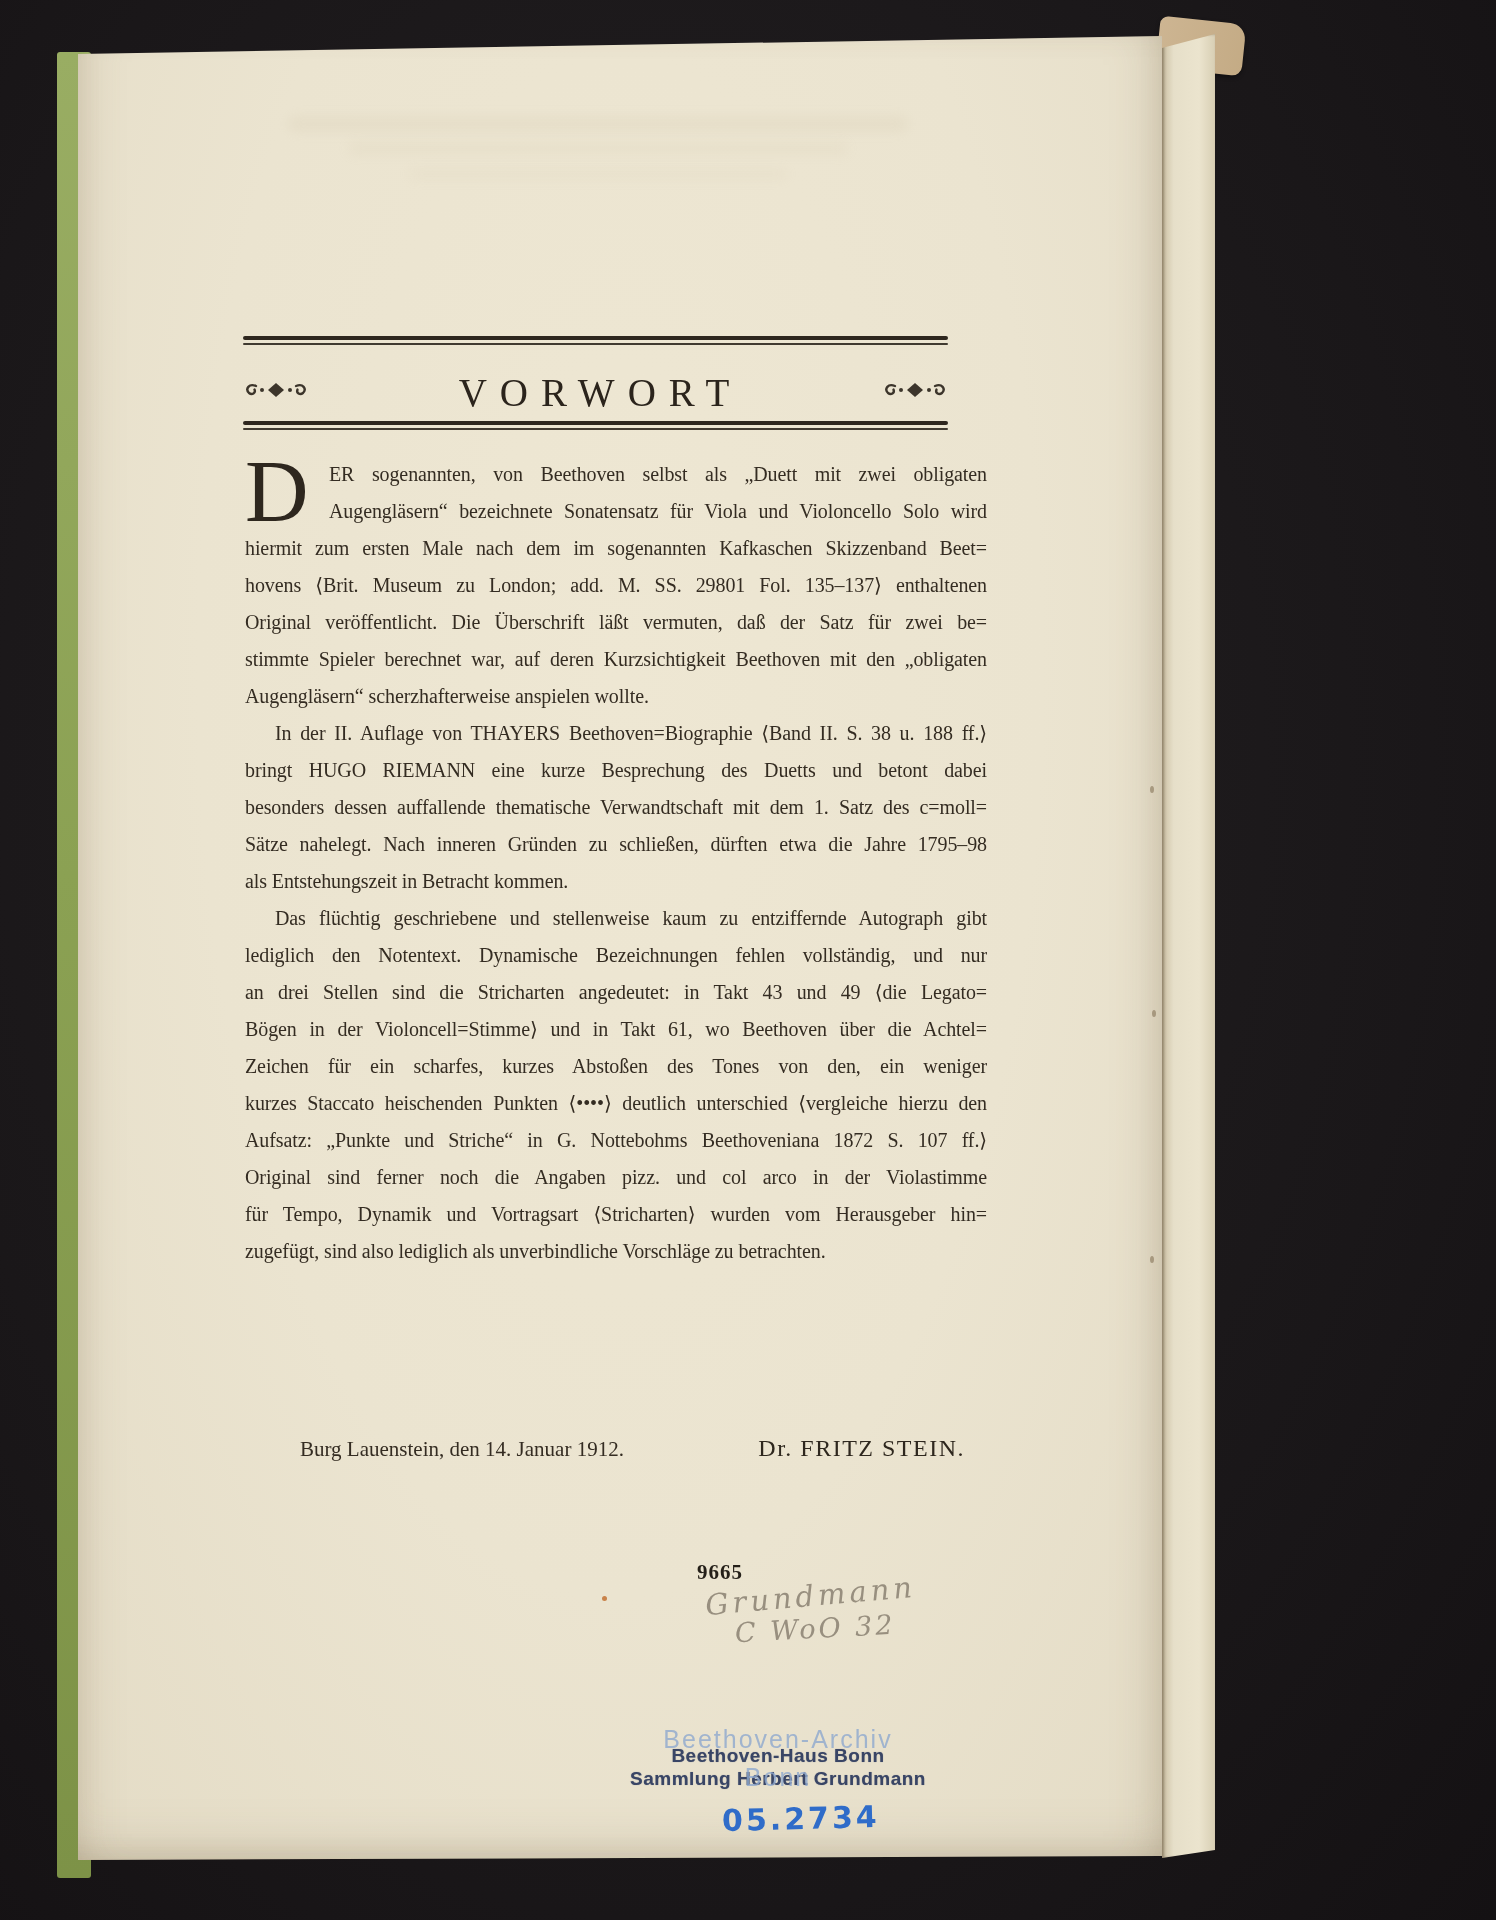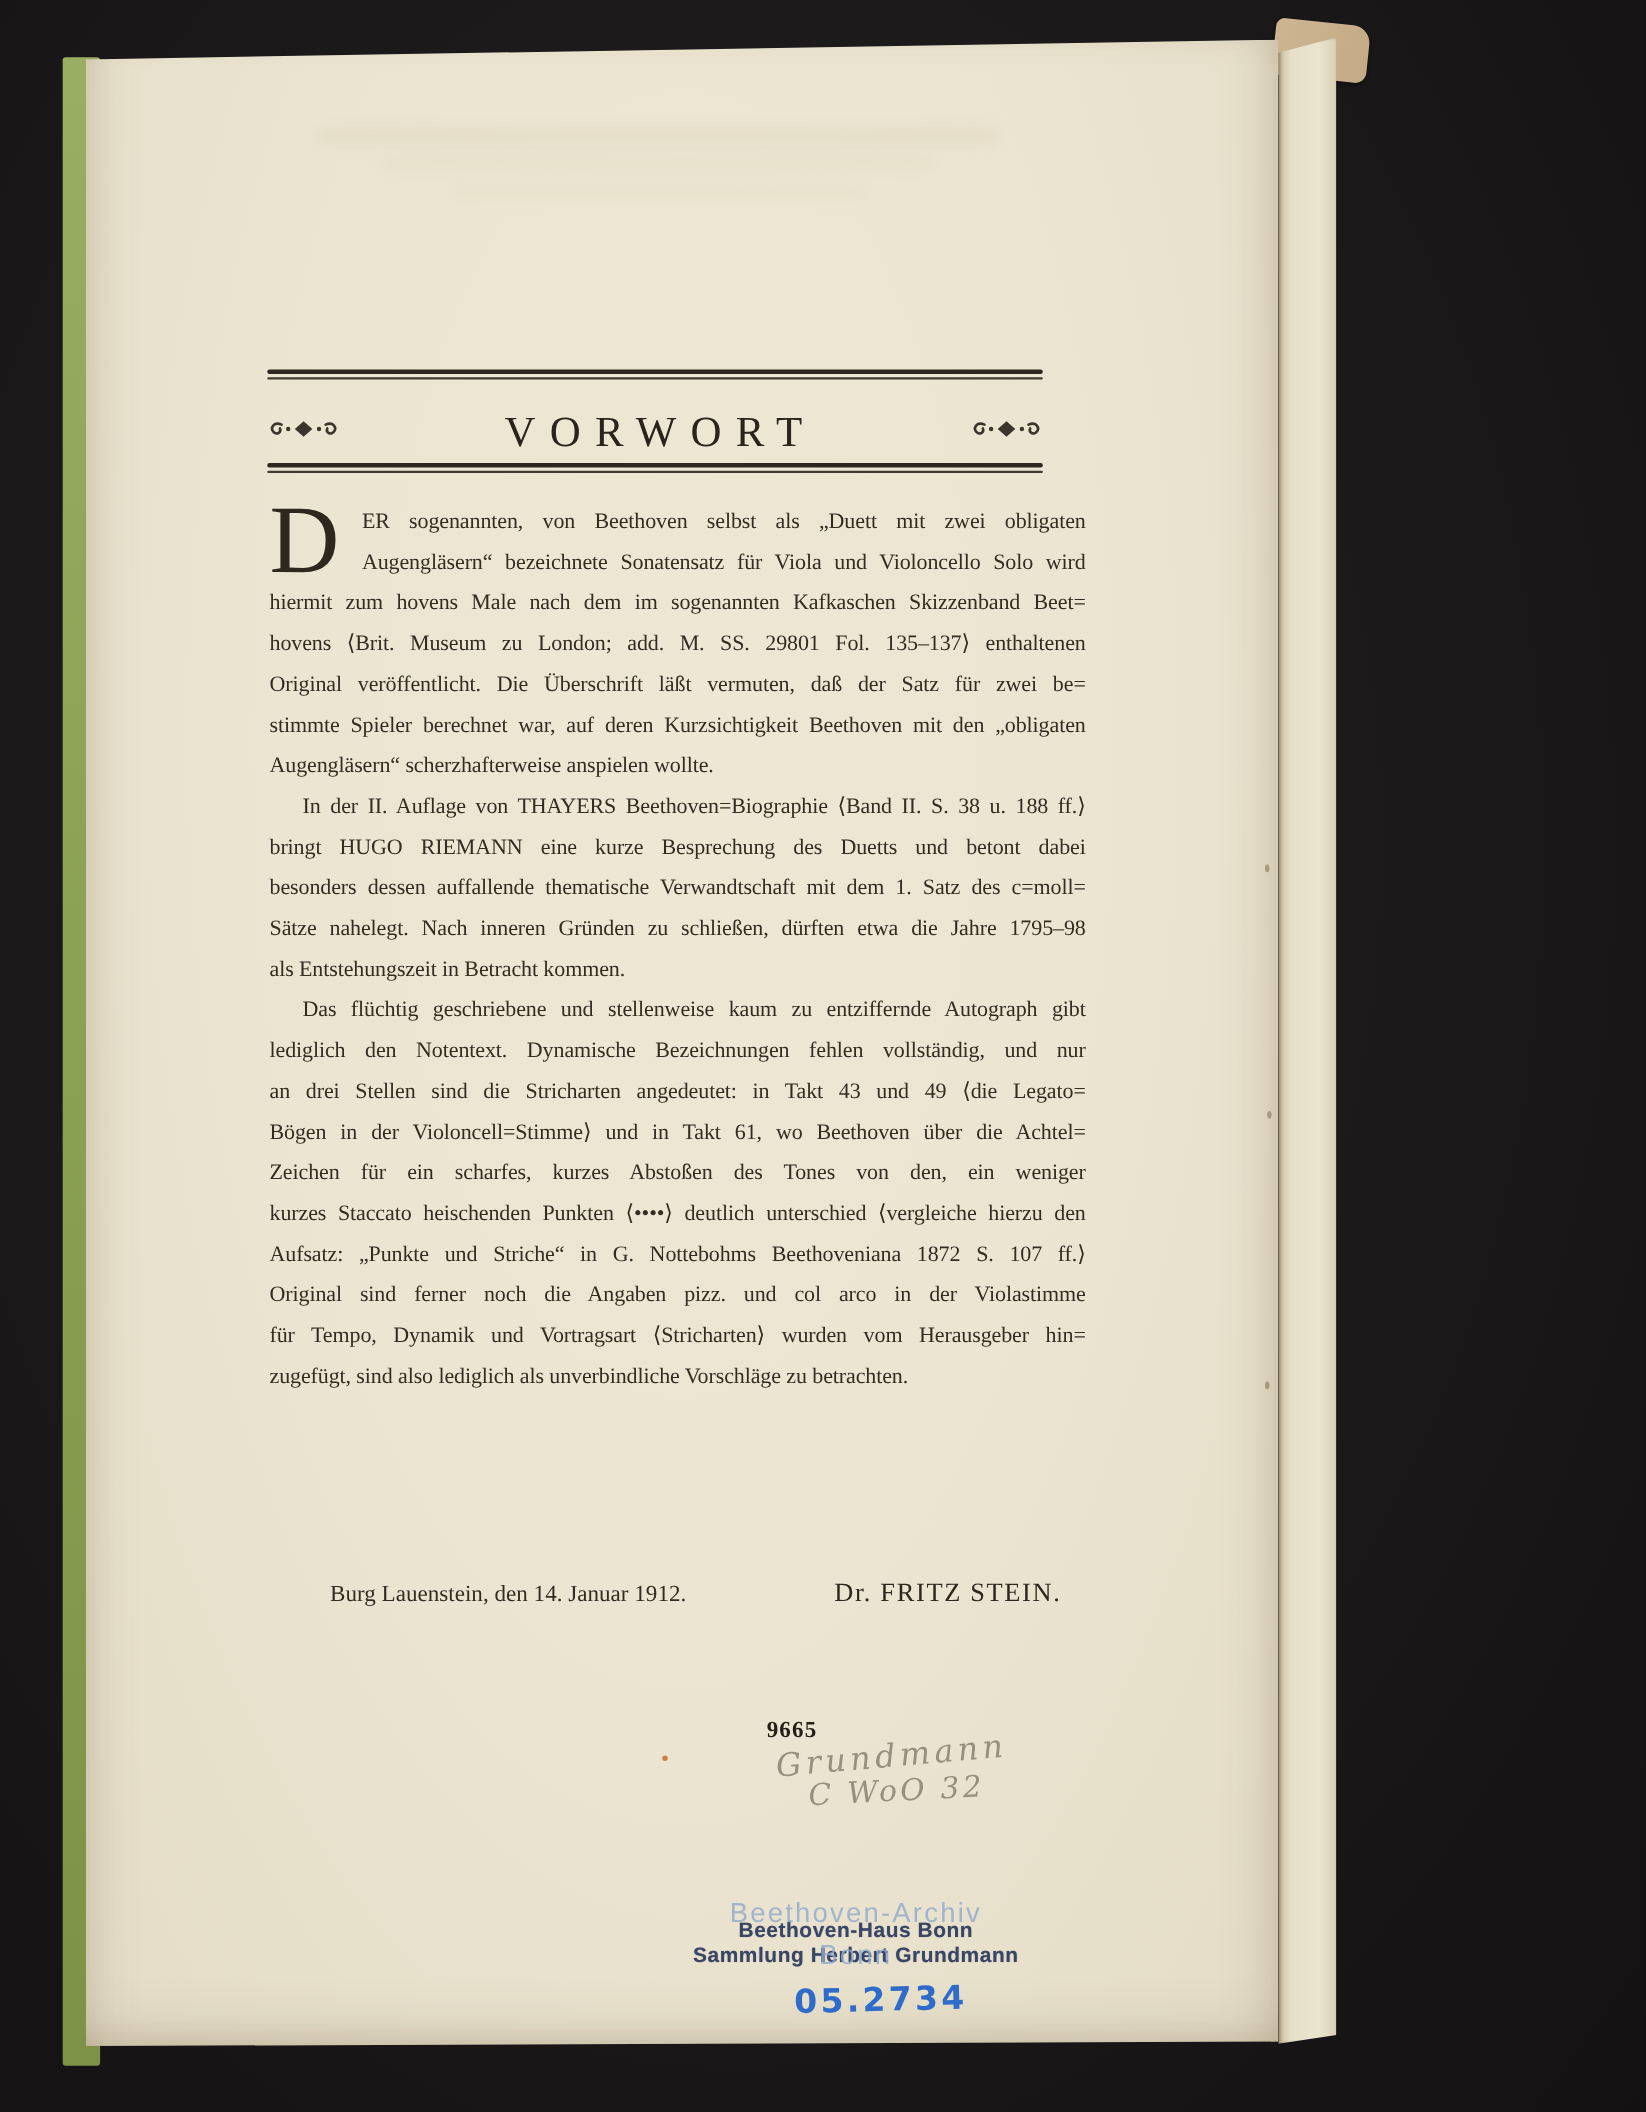--- a/index.html
+++ b/index.html
@@ -121,21 +121,21 @@
       </div>
       <div class="rule-thick"></div>
       <div class="rule-thin"></div>
     </div>
 
     <div class="body-text">
       <div>
         <div class="dropcap">D</div>
         <div class="ln">ER sogenannten, von Beethoven selbst als „Duett mit zwei obligaten</div>
         <div class="ln">Augengläsern“ bezeichnete Sonatensatz für Viola und Violoncello Solo wird</div>
-        <div class="ln">hiermit zum hovens Male nach dem im sogenannten Kafkaschen Skizzenband Beet=</div>
+        <div class="ln">hiermit zum ersten Male nach dem im sogenannten Kafkaschen Skizzenband Beet=</div>
         <div class="ln">hovens ⟨Brit. Museum zu London; add. M. SS. 29801 Fol. 135–137⟩ enthaltenen</div>
         <div class="ln">Original veröffentlicht.  Die Überschrift läßt vermuten, daß der Satz für zwei be=</div>
         <div class="ln">stimmte Spieler berechnet war, auf deren Kurzsichtigkeit Beethoven mit den „obligaten</div>
         <div class="ln end">Augengläsern“ scherzhafterweise anspielen wollte.</div>
       </div>
       <div>
         <div class="ln ind">In der II. Auflage von THAYERS Beethoven=Biographie ⟨Band II. S. 38 u. 188 ff.⟩</div>
         <div class="ln">bringt HUGO RIEMANN eine kurze Besprechung des Duetts und betont dabei</div>
         <div class="ln">besonders dessen auffallende thematische Verwandtschaft mit dem 1. Satz des c=moll=</div>
         <div class="ln">Sätze nahelegt.  Nach inneren Gründen zu schließen, dürften etwa die Jahre 1795–98</div>

